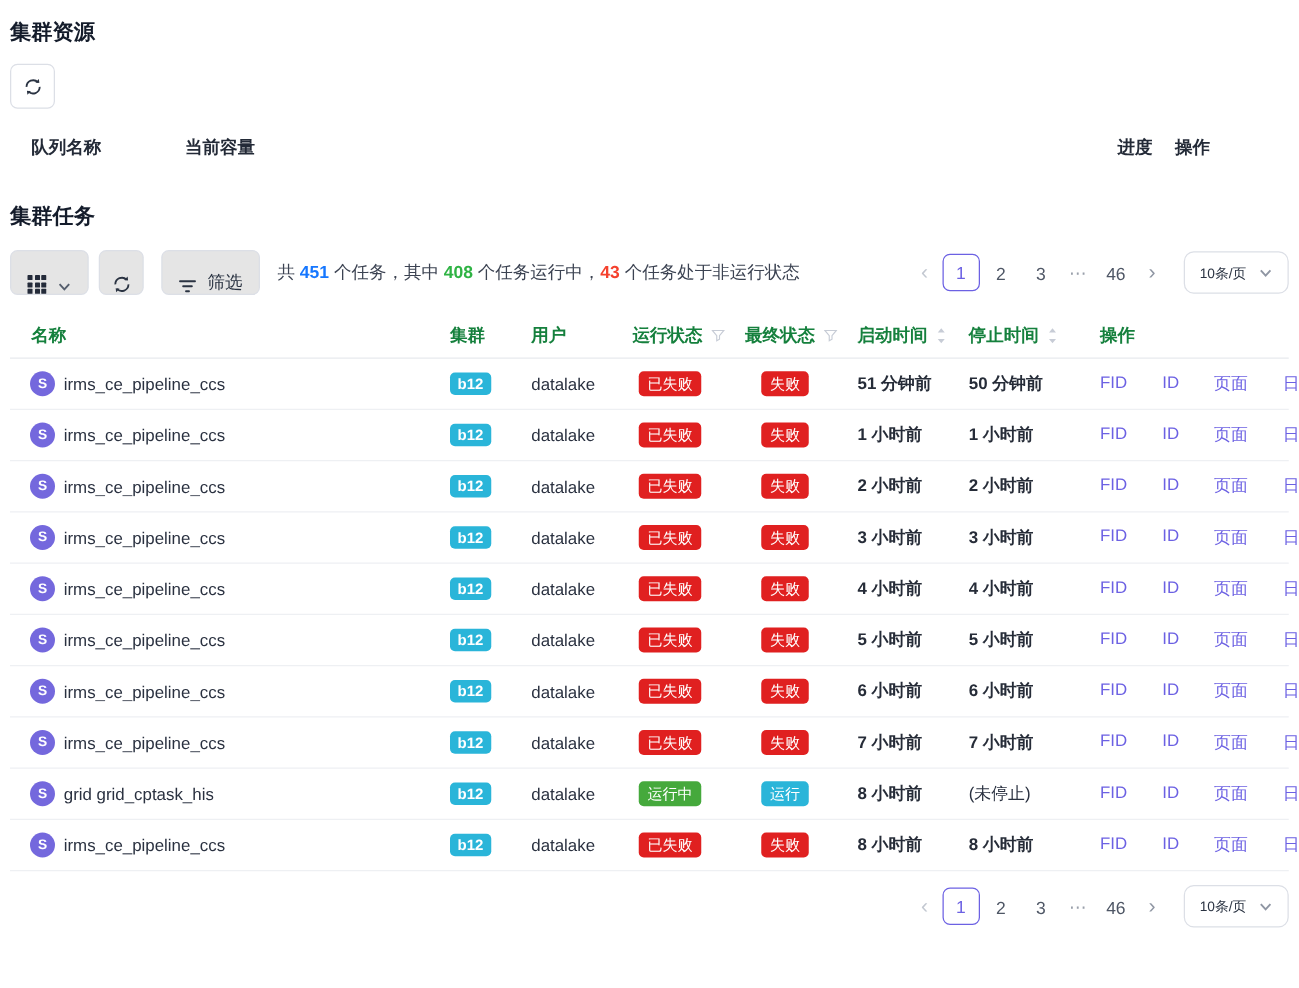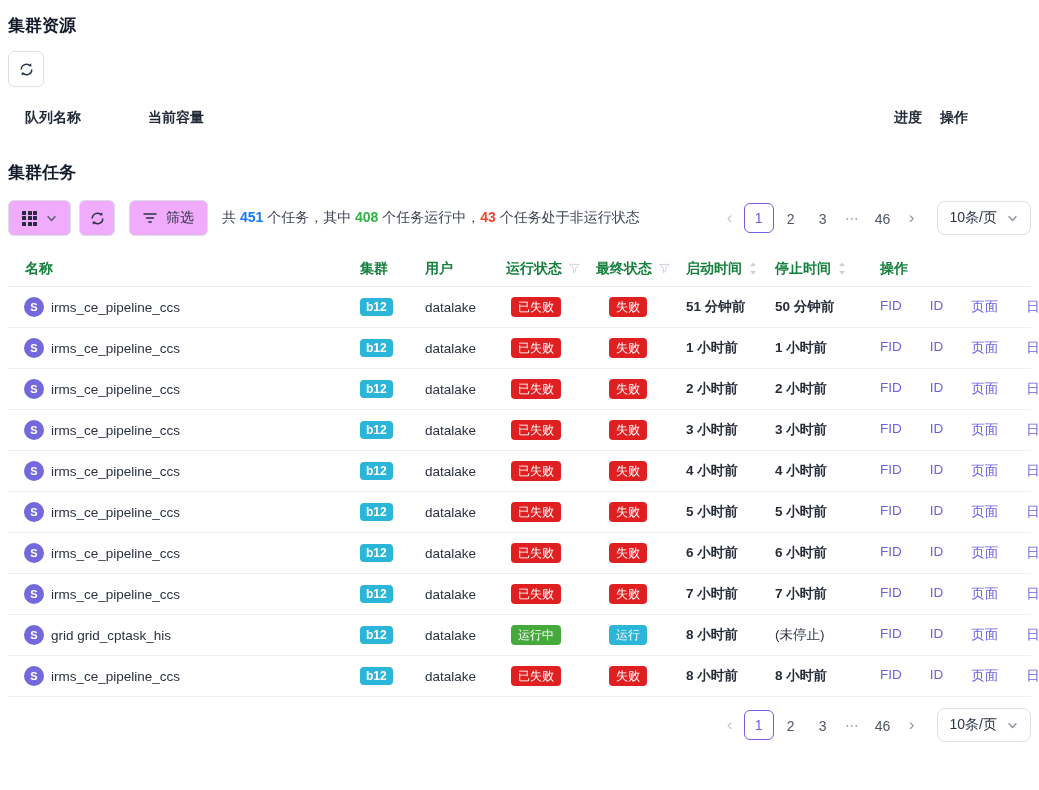--- a/index.html
+++ b/index.html
@@ -19,22 +19,22 @@
   }
   .page{ padding:14px 8px 0; }
   .section-title{ font-size:17px; font-weight:700; color:#141c2b; margin:0 0 14px; }
 
   
   .icon-btn{
     width:36px; height:36px; border:1px solid #dcdfe6; border-radius:6px; background:#fff;
     display:inline-flex; align-items:center; justify-content:center; cursor:pointer; padding:0;
   }
   .tool-btn{
-    height:36px; border:1px solid #dcdfe6; border-radius:6px; background:#f0abfc;
-    display:inline-flex; align-items:center; gap:9px; padding:0 13px; cursor:pointer;
+    height:36px; border:1px solid #dcdfe6; border-radius:6px; background:#e5e5e5;
+    display:inline-flex; align-items:flex-end; gap:9px; padding:0 13px; cursor:pointer;
     font-size:14px; color:#2a3342; font-family:inherit;
   }
   .tool-btn.icon-only{ width:36px; padding:0; justify-content:center; }
   .grid-icon{ display:grid; grid-template-columns:repeat(3,4px); grid-gap:1.5px; }
   .grid-icon i{ width:4px; height:4px; background:#242b3a; border-radius:0.5px; }
 
   
   .res-table{ margin-top:8px; }
   .res-header, .res-row{ display:flex; align-items:center; }
   .res-header{ height:46px; font-weight:600; font-size:14px; color:#232a37;justify-content:center; }
@@ -58,21 +58,21 @@
 
   
   .pager{ display:flex; align-items:center; margin-left:auto; }
   .pg-arrow{ width:26px; text-align:center; font-size:17px; line-height:30px; color:#c3c8d1; cursor:pointer; }
   .pg-arrow.pg-next{ color:#8f96a3; }
   .pg-item{ min-width:30px; height:30px; line-height:30px; text-align:center; color:#4e5665;
     font-size:14px; border-radius:6px; cursor:pointer; margin:0 1px; border:1px solid transparent; }
   .pg-item.pg-active{ border-color:var(--primary); color:var(--primary); line-height:28px; }
   .pg-dots{ min-width:28px; text-align:center; color:#9aa0ab; font-size:14px; letter-spacing:1px; }
   .pg-size{ height:34px; border:1px solid #dcdfe6; border-radius:8px; display:flex; align-items:center;
-    gap:10px; padding:0 12px; margin-left:12px; font-size:14px; color:#2a3342; cursor:pointer; }
+    gap:10px; padding:0 12px; margin-left:12px; font-size:11px; color:#2a3342; cursor:pointer; }
   .pager-row{ display:flex; margin-top:11px; }
 
   
   .t-grid{ display:grid; grid-template-columns:352px 65px 81px 90px 90px 89px 105px 1fr; align-items:center; }
   .t-header{ height:36px; margin-top:15px; border-bottom:1px solid #e8eaee; }
   .th{ display:flex; align-items:center; gap:7px; font-weight:600; font-size:14px; color:#15803d; }
   .th-name{ padding-left:17px; }
   .trow{ height:41px; border-bottom:1px solid #eef0f3; font-size:13.5px; }
   .name-cell{ display:flex; align-items:center; gap:7px; padding-left:16px; min-width:0; }
   .avatar{ width:20px; height:20px; border-radius:50%; background:var(--avatar-bg); color:#fff;

